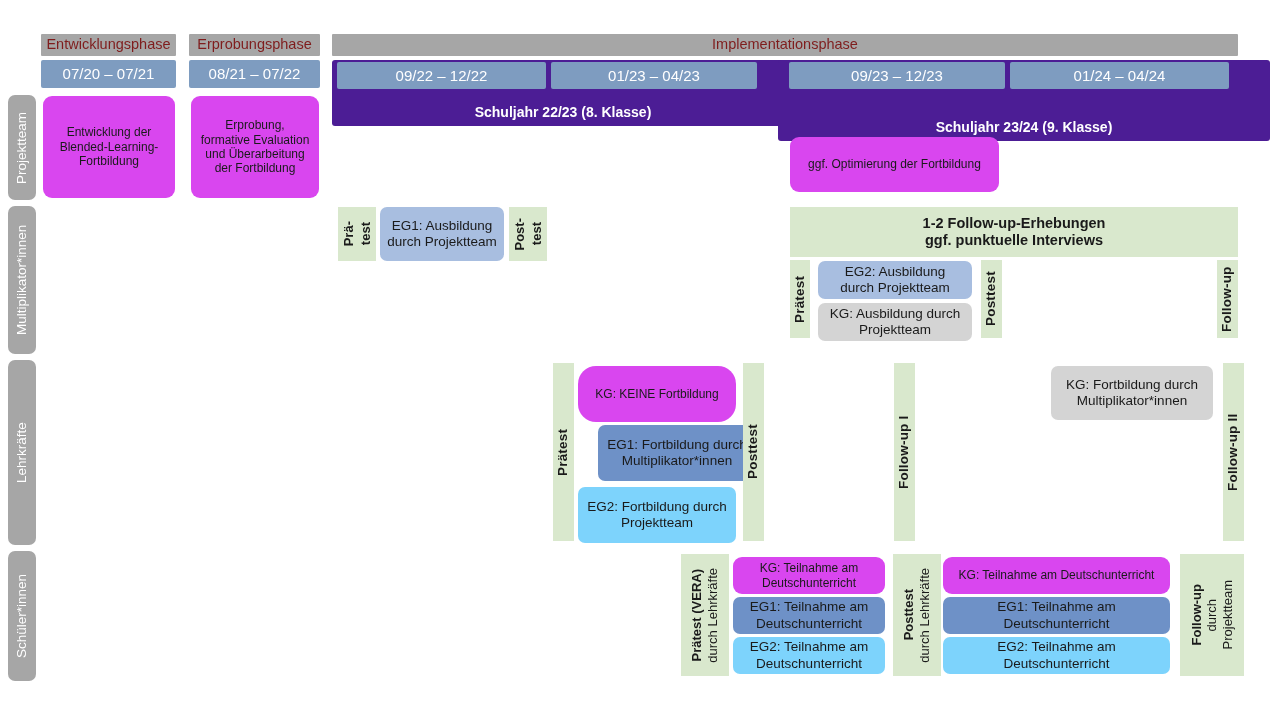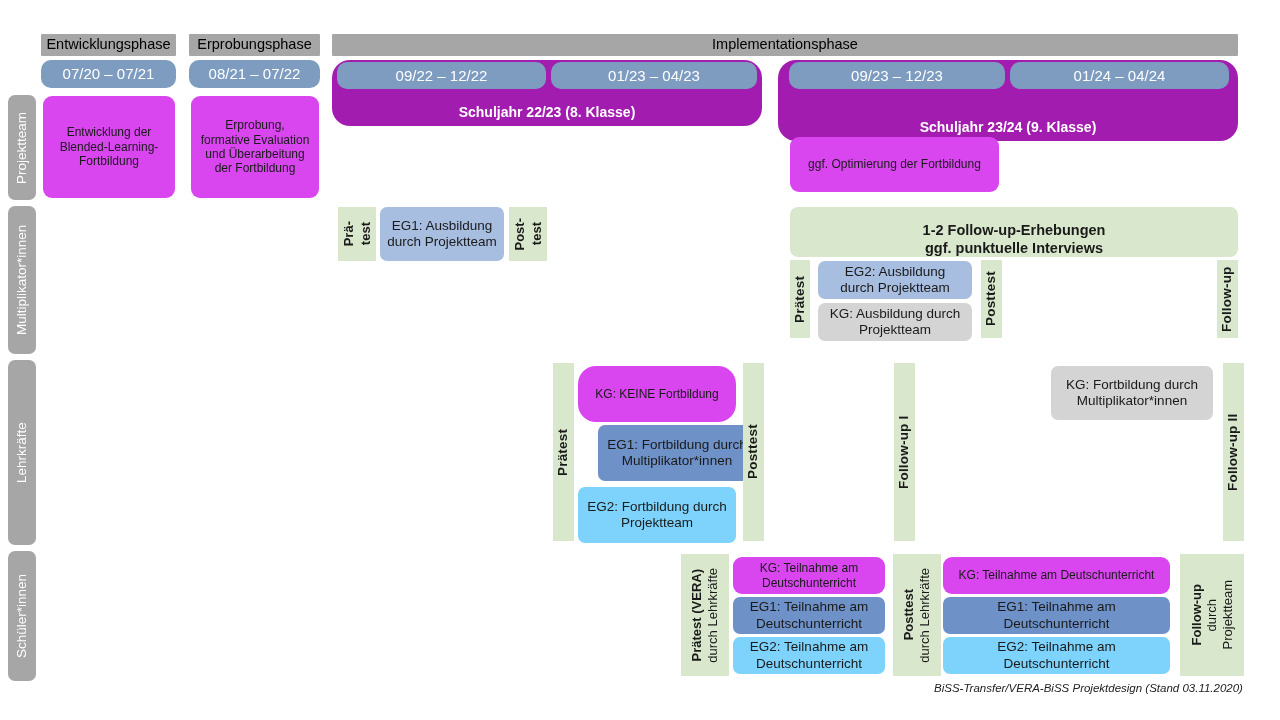--- a/index.html
+++ b/index.html
@@ -20,37 +20,38 @@
     display:flex;
     align-items:center;
     justify-content:center;
     text-align:center;
     line-height:1.2;
   }
 
   
   .phase-head{
     background:#a6a6a6;
-    color:#000000;
+    color:#7f1d1d;
     font-size:14.5px;
     border-radius:1px;
   }
 
   
   .date-pill{
     background:#7e9cc0;
     color:#ffffff;
     font-size:15px;
-    border-radius:10px;
+    border-radius:2px;
   }
 
   
   .year-band{
-    background:#a21caf;
-    border-radius:18px;
+    background:#4c1d95;
+    border-radius:3px;
+    padding-left:32px;
   }
   .year-label{
     position:absolute;
     left:0;right:0;bottom:6px;
     text-align:center;
     color:#ffffff;
     font-size:14px;
     font-weight:bold;
   }
 
@@ -98,23 +99,22 @@
     writing-mode:vertical-rl;transform:rotate(180deg);
     font-weight:bold;font-size:13px;
   }
   .green-stack .reg{
     writing-mode:vertical-rl;transform:rotate(180deg);
     font-weight:normal;font-size:13px;
   }
   .green-wide{
     font-weight:bold;
     font-size:14.5px;
-    border-radius:8px;
+    border-radius:0;
     flex-direction:column;
-    justify-content:flex-end;
   }
 
   .footer{
     position:absolute;
     font-style:italic;
     font-size:11.5px;
     color:#222;
     white-space:nowrap;
   }
 </style>
@@ -202,15 +202,14 @@
   <div class="box c-gray" style="left:943px;top:557px;width:227px;height:37px;padding:2px 5px;">KG: Teilnahme am Deutschunterricht</div>
   <div class="box c-blue-dark" style="left:943px;top:597px;width:227px;height:37px;padding:2px 5px;">EG1: Teilnahme am Deutschunterricht</div>
   <div class="box c-blue-light" style="left:943px;top:637px;width:227px;height:37px;padding:2px 5px;">EG2: Teilnahme am Deutschunterricht</div>
 
   <div class="box green green-stack" style="left:1180px;top:554px;width:64px;height:122px;">
     <span class="bold">Follow-up</span>
     <span class="reg">durch</span>
     <span class="reg">Projektteam</span>
   </div>
 
-  <div class="footer" style="left:934px;top:682px;">BiSS-Transfer/VERA-BiSS Projektdesign (Stand 03.11.2020)</div>
 
 </div>
 
 </body></html>

